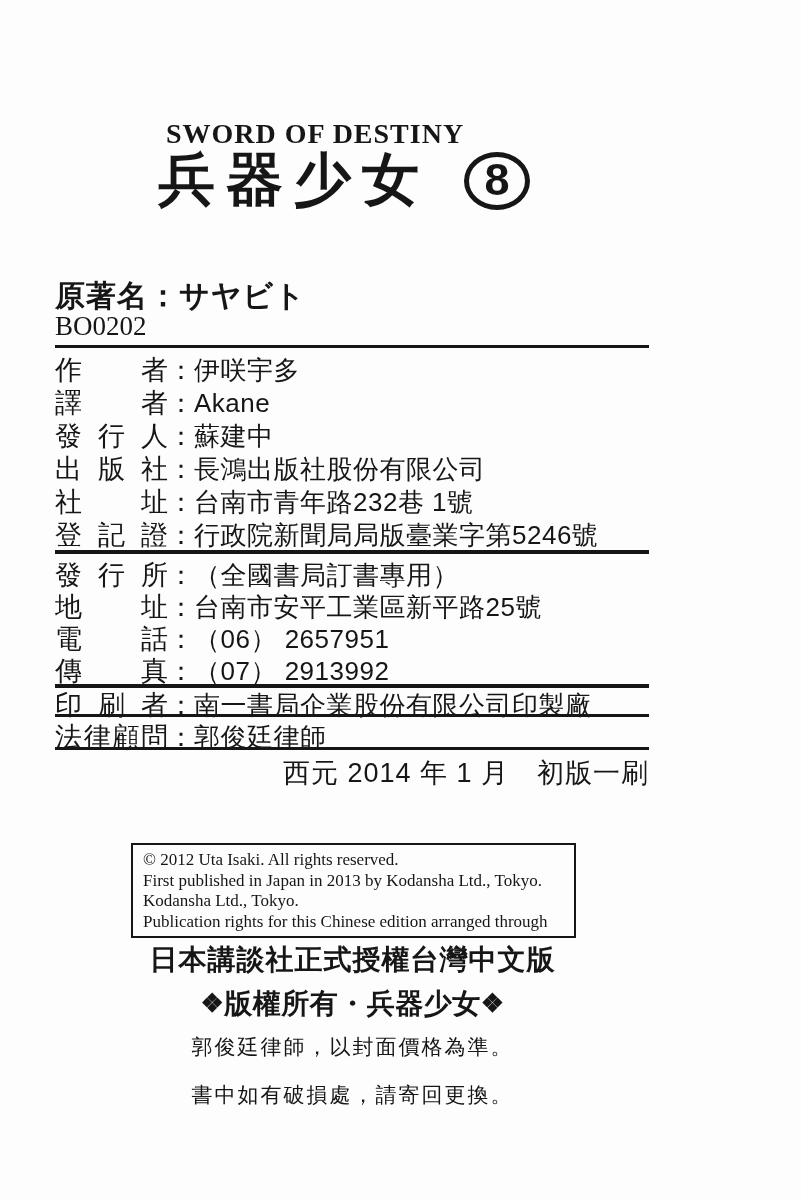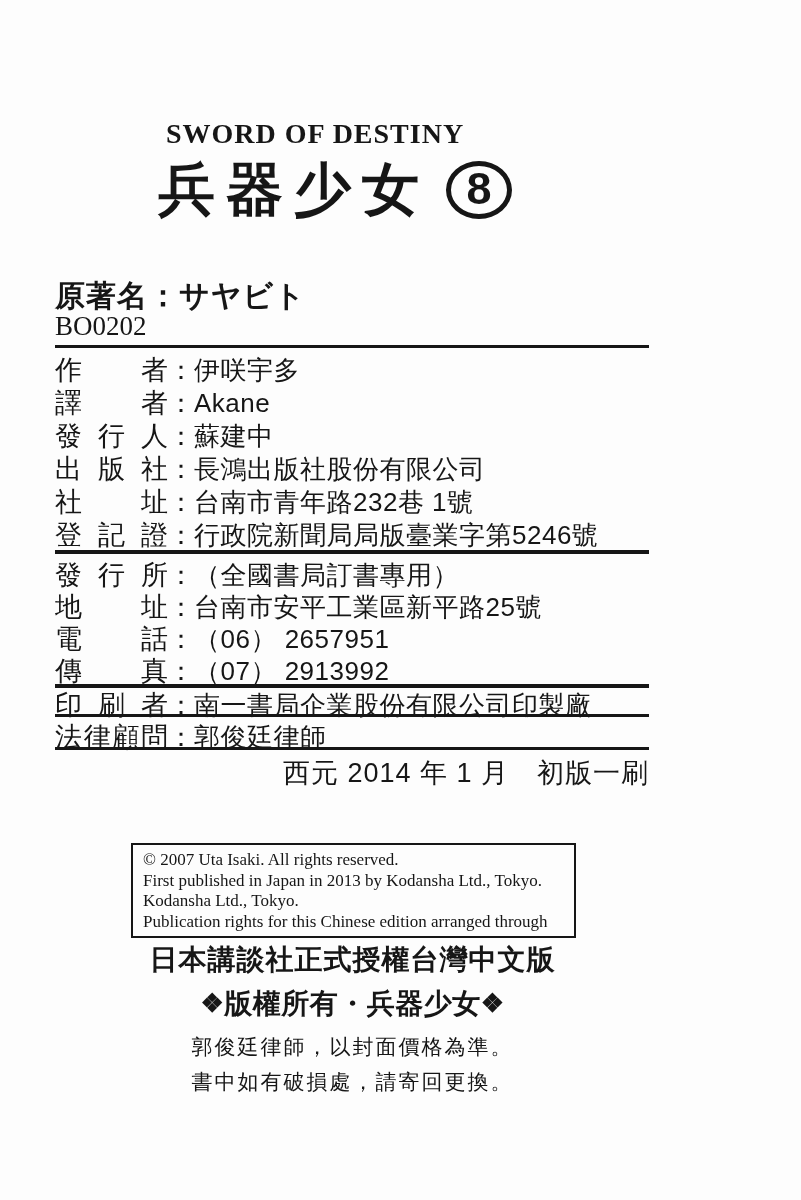--- a/index.html
+++ b/index.html
@@ -3,21 +3,21 @@
 <meta charset="utf-8">
 <style>
   * { margin:0; padding:0; box-sizing:border-box; }
   html,body { background:#e8e8e8; }
   body { width:801px; height:1200px; margin:0 auto; font-family:"Liberation Sans", sans-serif; color:#161616; }
   .page { position:relative; width:801px; height:1200px; background:#fdfdfd; overflow:hidden; }
 
   
   .title-block { position:absolute; left:158px; top:118px; }
   .title-en { font-size:28px; font-weight:700; letter-spacing:1px; margin-left:8px;font-family:Liberation Serif, serif; }
-  .title-row { display:flex; align-items:center; margin-top:10px; }
+  .title-row { display:flex; align-items:flex-end; margin-top:0;gap:18px; }
   .title-zh { font-size:57px; font-weight:700; letter-spacing:11px; line-height:1.05; }
   .vol-badge { width:66px; height:58px; border:5px solid #161616; border-radius:50%;
                display:flex; align-items:center; justify-content:center;
                margin-left:16px; font-size:45px; font-weight:700; line-height:1; padding-bottom:2px; }
 
   
   .orig-line { position:absolute; left:55px; top:276px; font-size:30px; font-weight:700; letter-spacing:1px; }
   .book-code { position:absolute; left:55px; top:311px; font-family:"Liberation Serif", serif; font-size:27px; }
 
   
@@ -48,21 +48,21 @@
   .cbox { position:absolute; left:131px; top:843px; width:445px; height:95px;
           border:2px solid #161616; padding:5px 10px;
           font-family:"Liberation Serif", serif; font-size:17px; line-height:20.5px; }
 
   
   .footer { position:absolute; left:55px; top:941px; width:595px; text-align:center; }
   .f1 { font-size:28px; font-weight:700; letter-spacing:1px; }
   .f2 { font-size:28px; font-weight:700; letter-spacing:0.5px; margin-top:6px; }
   .diamond { font-size:26px; position:relative; top:-1px; }
   .f3 { font-size:21px; font-family:"DejaVu Serif", serif; letter-spacing:2px; margin-top:10px; }
-  .f4 { font-size:21px; font-family:Liberation Mono, monospace; letter-spacing:2px; margin-top:7px; }
+  .f4 { font-size:21px; font-family:Liberation Mono, monospace; letter-spacing:2px; margin-top:20px; }
 </style>
 </head>
 <body>
 
 <div class="page">
 
   <div class="title-block">
     <div class="title-en">SWORD OF DESTINY</div>
     <div class="title-row">
       <span class="title-zh">兵器少女</span>
@@ -198,21 +198,21 @@
         <span class="colon">：</span>
         <span class="val">郭俊廷律師</span>
     </div>
   </div>
 
   <div class="hline l5"></div>
 
   <div class="edition">西元 2014 年 1 月　初版一刷</div>
 
   <div class="cbox">
-    <div>© 2007 Uta Isaki. All rights reserved.</div>
+    <div>© 2012 Uta Isaki. All rights reserved.</div>
     <div>First published in Japan in 2013 by Kodansha Ltd., Tokyo.</div>
     <div>Kodansha Ltd., Tokyo.</div>
     <div>Publication rights for this Chinese edition arranged through</div>
   </div>
 
   <div class="footer">
     <div class="f1">日本講談社正式授權台灣中文版</div>
     <div class="f2">
       <span class="diamond">❖</span><span>版權所有・兵器少女</span><span class="diamond">❖</span>
     </div>

